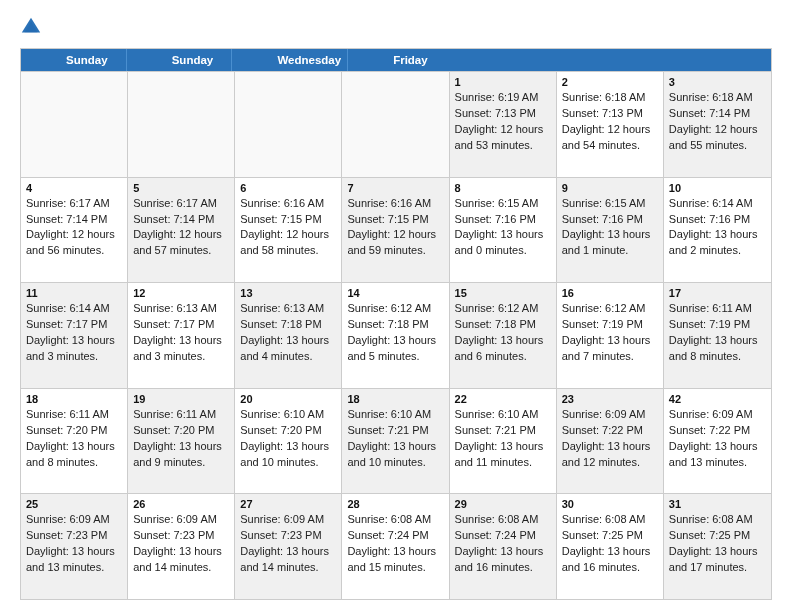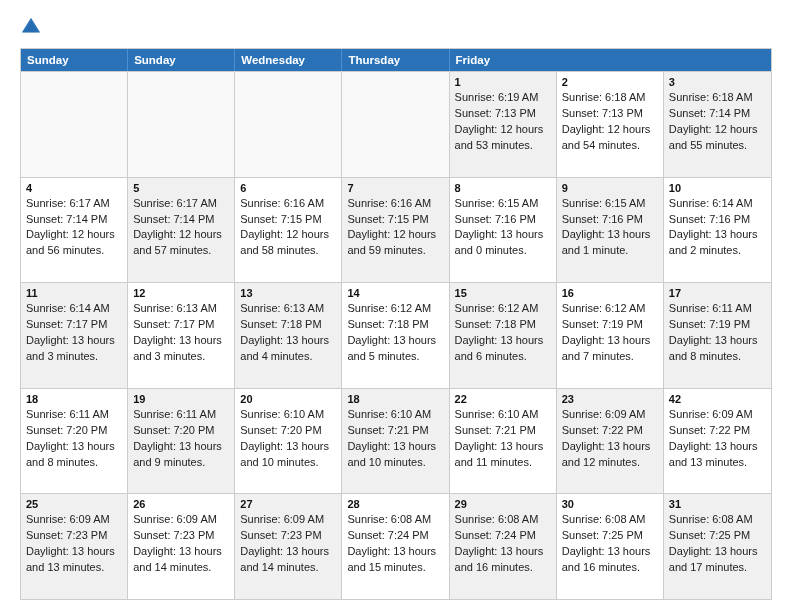--- a/index.html
+++ b/index.html
@@ -63,20 +63,21 @@
       grid-template-columns: repeat(7, 1fr);
       background: #2a72b8;
     }
     .day-header {
       color: #fff;
       font-size: 11.5px;
       font-weight: bold;
       padding: 5px 6px;
       text-align: left;
       border-right: 1px solid #4a8fd0;
+      margin-left: 39px;
     }
     .day-header:last-child { border-right: none; }
     .calendar-body {
       flex: 1;
       display: flex;
       flex-direction: column;
     }
     .calendar-row {
       display: grid;
       grid-template-columns: repeat(7, 1fr);
@@ -125,21 +126,20 @@
       <div class="month-title"></div>
       <div class="location"></div>
     </div>
   </div>
 
   <div class="calendar">
     <div class="calendar-header-row">
     <div class="day-header">Sunday</div>
         <div class="day-header">Sunday</div>
         <div class="day-header">Wednesday</div>
-        <div class="day-header">Thursday</div>
         <div class="day-header">Friday</div>
       </div>
     <div class="calendar-body">
     <div class="calendar-row">
           <div class="calendar-cell empty"></div>
           <div class="calendar-cell empty"></div>
           <div class="calendar-cell empty"></div>
           <div class="calendar-cell empty"></div>
           <div class="calendar-cell shaded">
             <div class="cell-date">1</div>

